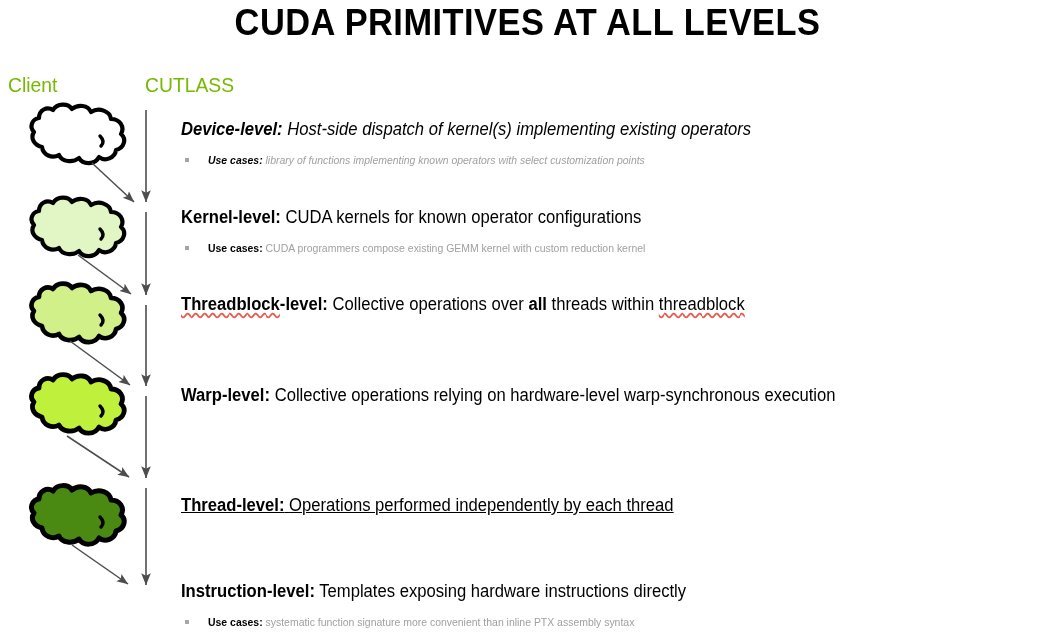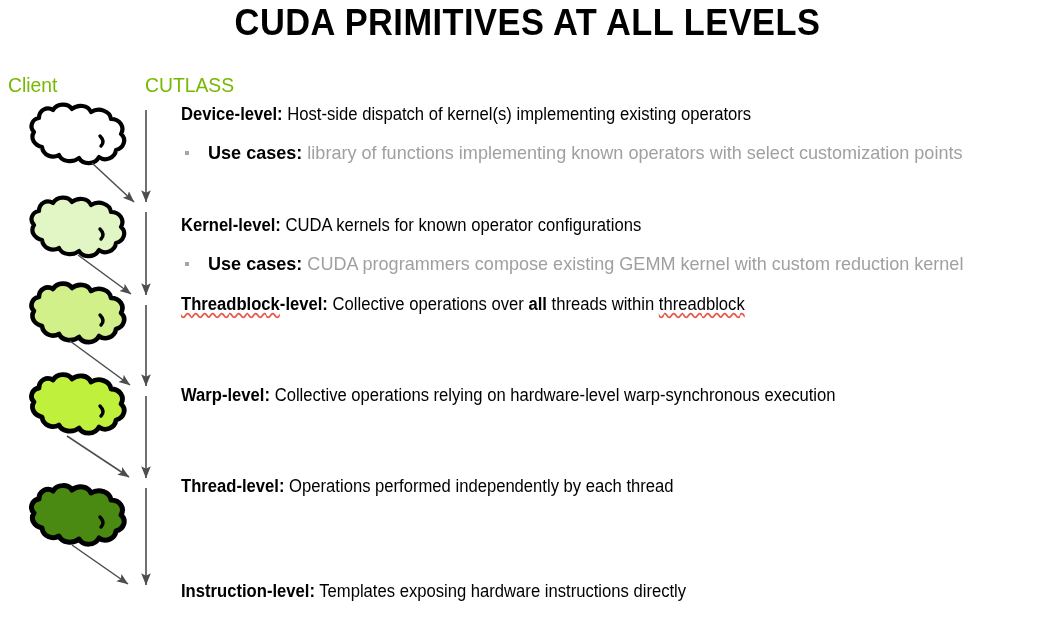--- a/index.html
+++ b/index.html
@@ -90,24 +90,24 @@
   .level-title .desc { font-weight: normal; }
   .level-title .desc b { font-weight: bold; text-align: right; }
   .level-title .desc .misspelled {
     text-decoration: underline wavy #e8594b;
     text-decoration-skip-ink: none;
     text-underline-offset: 2px;
   }
 
   .usecase-row {
     position: relative;
-    margin-top: 17px;
+    margin-top: 9px;
     padding-left: 27px;
     font-family: "Liberation Sans Narrow", "Liberation Sans", sans-serif;
-    font-size: 19px;
+    font-size: 11px;
     line-height: 22px;
     white-space: nowrap;
   }
   .usecase-row .bullet {
     position: absolute;
     left: 4px;
     top: 9px;
     width: 4px;
     height: 4px;
     background: #a6a6a6;
@@ -197,33 +197,34 @@
       <line x1="146" y1="110" x2="146" y2="202"></line>
       <line x1="146" y1="212" x2="146" y2="295"></line>
       <line x1="146" y1="305" x2="146" y2="386"></line>
       <line x1="146" y1="396" x2="146" y2="478"></line>
       <line x1="146" y1="488" x2="146" y2="585"></line>
     </g>
   </svg>
 </div>
 
 <div id="levels">
-    <div class="level-block" style="top: 103px;">
+    <div class="level-block" style="top: 118px; font-style: italic;">
       <div class="level-title"><span class="lbl">Device-level:</span> <span class="desc">Host-side dispatch of kernel(s) implementing existing operators</span></div>
       <div class="usecase-row"><span class="bullet"></span><span class="usecase-inner"><span class="usecase-label">Use cases:</span> <span class="usecase-text">library of functions implementing known operators with select customization points</span></span></div>
     </div>
-    <div class="level-block" style="top: 214px;">
+    <div class="level-block" style="top: 206px;">
       <div class="level-title"><span class="lbl">Kernel-level:</span> <span class="desc">CUDA kernels for known operator configurations</span></div>
       <div class="usecase-row"><span class="bullet"></span><span class="usecase-inner"><span class="usecase-label">Use cases:</span> <span class="usecase-text">CUDA programmers compose existing GEMM kernel with custom reduction kernel</span></span></div>
     </div>
     <div class="level-block" style="top: 293px;">
       <div class="level-title"><span class="lbl misspelled">Threadblock</span><span class="lbl">-level:</span> <span class="desc"><span>Collective operations over </span><b>all</b><span> threads within </span><span class="misspelled">threadblock</span></span></div>
     </div>
     <div class="level-block" style="top: 384px;">
       <div class="level-title"><span class="lbl">Warp-level:</span> <span class="desc">Collective operations relying on hardware-level warp-synchronous execution</span></div>
     </div>
-    <div class="level-block" style="top: 475px;">
+    <div class="level-block" style="top: 494px; text-decoration: underline;">
       <div class="level-title"><span class="lbl">Thread-level:</span> <span class="desc">Operations performed independently by each thread</span></div>
     </div>
     <div class="level-block" style="top: 580px;">
       <div class="level-title"><span class="lbl">Instruction-level:</span> <span class="desc">Templates exposing hardware instructions directly</span></div>
+      <div class="usecase-row"><span class="bullet"></span><span class="usecase-inner"><span class="usecase-label">Use cases:</span> <span class="usecase-text">systematic function signature more convenient than inline PTX assembly syntax</span></span></div>
     </div>
   </div>
 
 </body></html>

